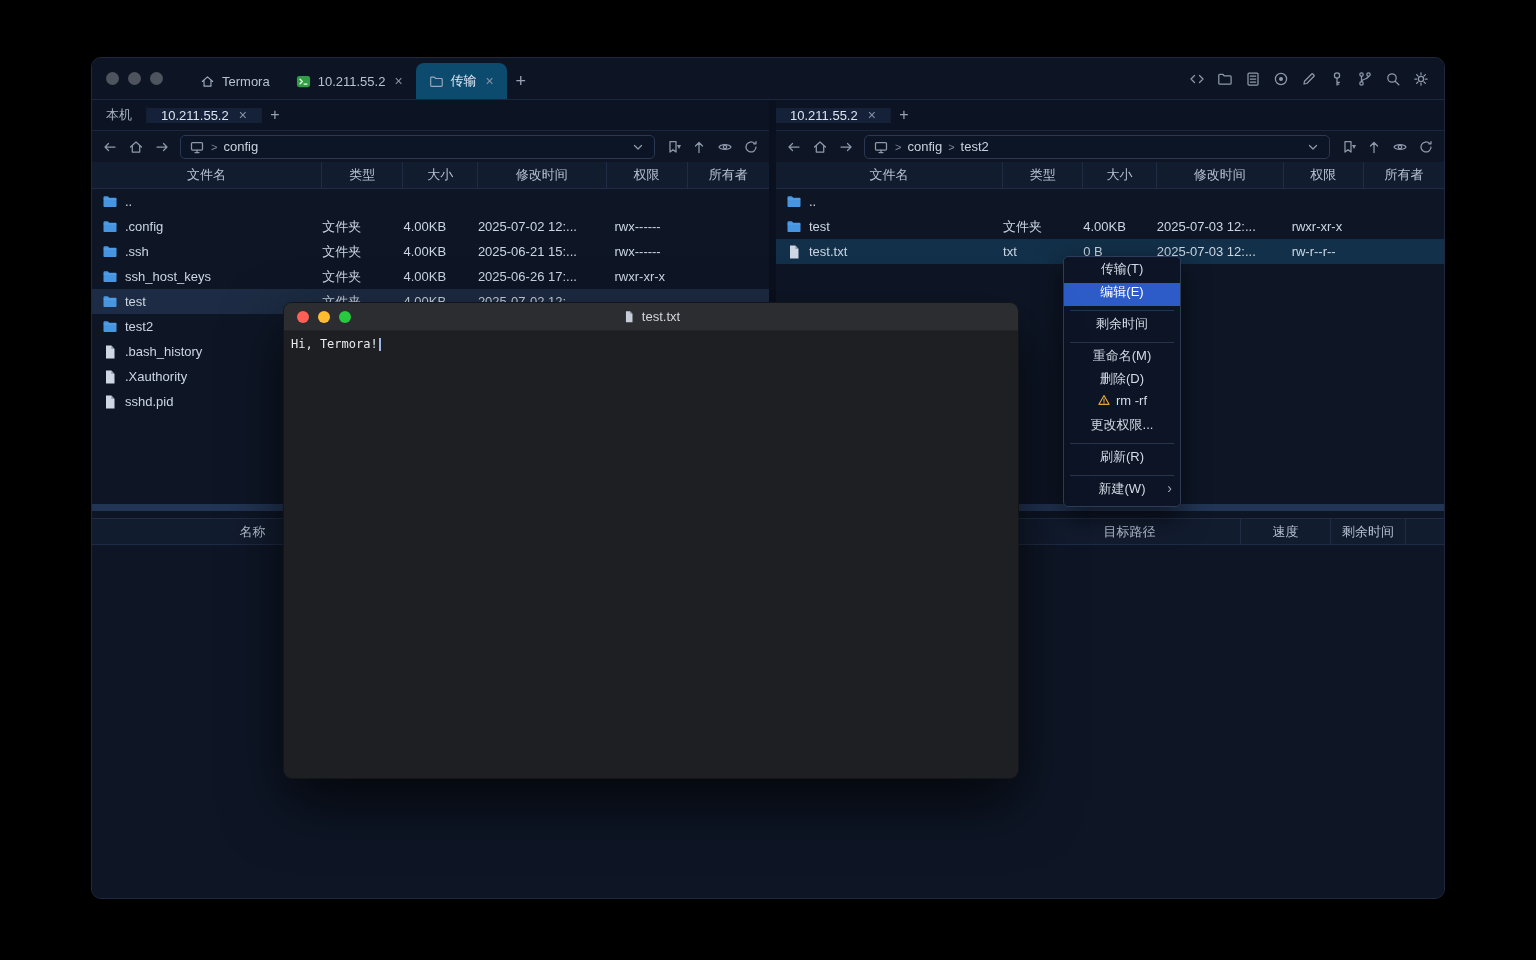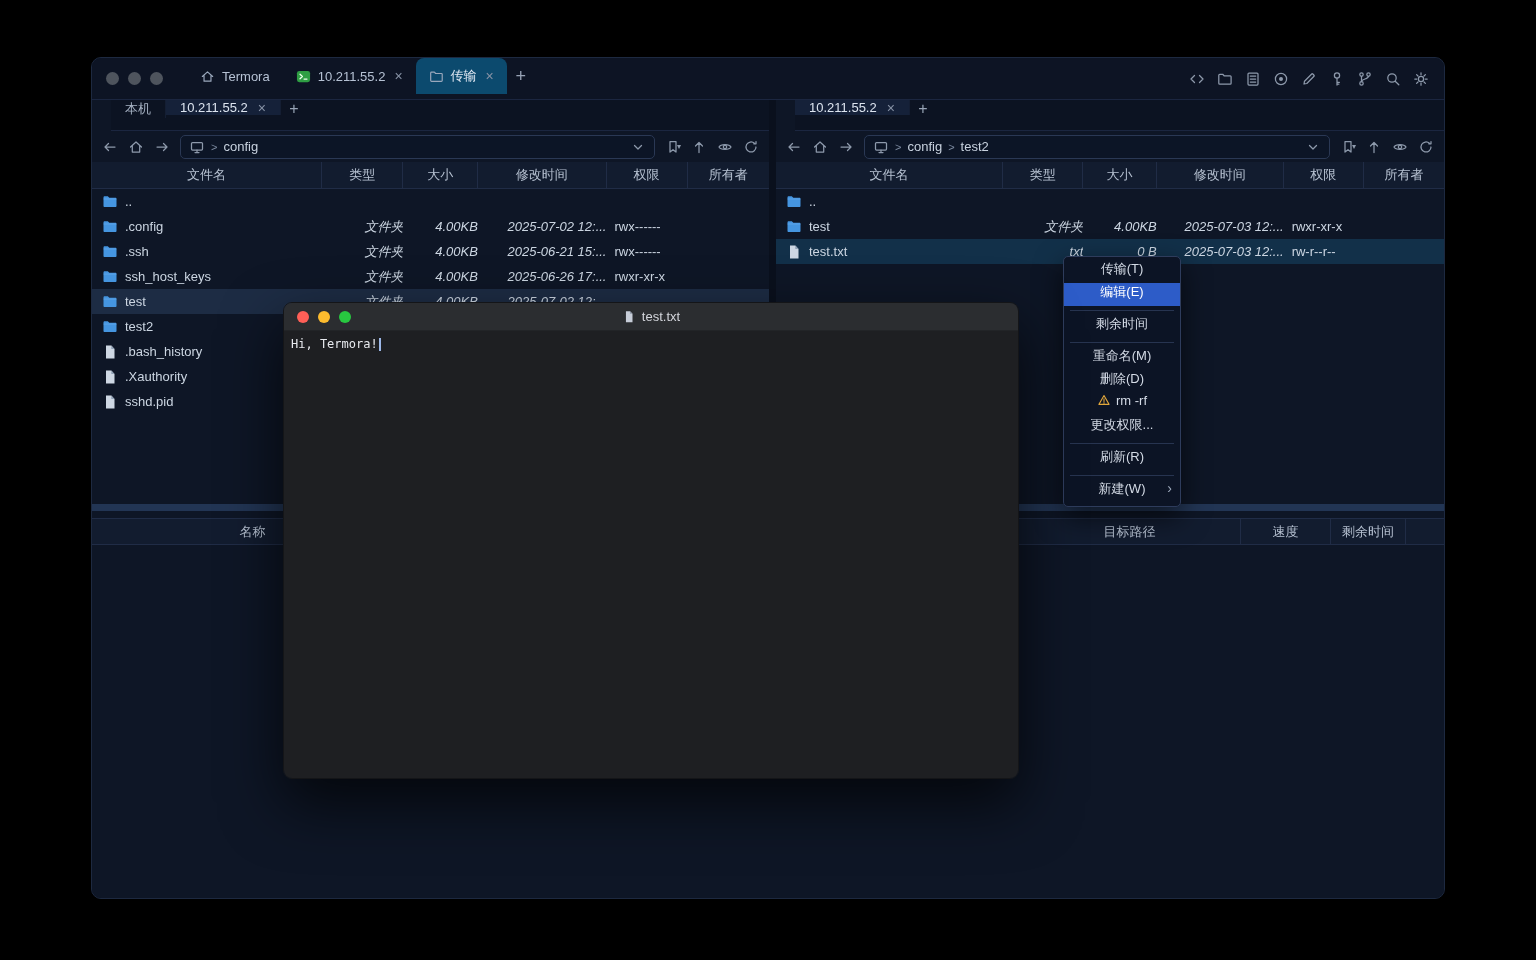--- a/index.html
+++ b/index.html
@@ -6,38 +6,38 @@
   html,body{width:1536px;height:960px;background:#000;overflow:hidden;
     font-family:"Liberation Sans","DejaVu Sans",sans-serif;}
   
   .app-window{position:absolute;left:91px;top:57px;width:1354px;height:842px;
     background:#0e1626;border:1px solid #1d2940;border-radius:10px;overflow:hidden;
     box-shadow:0 25px 70px rgba(0,0,0,.75);display:flex;flex-direction:column;}
   
   .titlebar{flex:0 0 42px;display:flex;align-items:stretch;background:#0d1424;border-bottom:1px solid #1b2640;}
   .traffic{display:flex;gap:9px;align-items:center;margin:0 24px 0 14px;}
   .traffic .dot{width:13px;height:13px;border-radius:50%;background:#4e545d;}
-  .main-tabs{display:flex;}
+  .main-tabs{display:flex;align-items:flex-end;}
   .mtab{height:36px;display:flex;align-items:center;gap:7px;padding:0 13px;font-size:13px;color:#b6c2d4;}
   .mtab.active{background:#0c4a6e;border-radius:8px 8px 0 0;color:#e3eaf4;}
   .tab-close{color:#8792a5;font-size:14px;margin-left:2px;line-height:1;}
   .add-tab{width:28px;height:36px;display:flex;align-items:center;justify-content:center;color:#97a3b5;font-size:18px;}
   .tbspacer{flex:1}
   .toolbar{display:flex;align-items:center;gap:12px;margin-right:15px;}
   .tbi{width:16px;height:16px;display:inline-flex;}
   .tbi svg,.pbi svg{width:100%;height:100%;stroke:#8d99ab;fill:none;stroke-width:1.25;stroke-linecap:round;stroke-linejoin:round;}
   .ticon{width:15px;height:15px;display:inline-flex;}
   .ticon svg{width:100%;height:100%;stroke:#9aa8bc;fill:none;stroke-width:1.25;stroke-linecap:round;stroke-linejoin:round;}
   
   .split{flex:0 0 404px;display:flex;min-height:0;}
   .pane{display:flex;flex-direction:column;background:#0e1626;min-width:0;}
   .pane.left{flex:0 0 677px}
   .pane.right{flex:1}
   .vdivider{flex:0 0 7px;background:#0a101d;}
-  .pane-tabs{flex:0 0 31px;display:flex;align-items:flex-start;background:#0c1322;border-bottom:1px solid #1b2640;margin-left:19px;}
+  .pane-tabs{flex:0 0 31px;display:flex;align-items:center;background:#0c1322;border-bottom:1px solid #1b2640;}
   .ptab{display:flex;align-items:center;gap:8px;padding:0 14px;font-size:13px;color:#a6b2c3;border-right:1px solid #141e33;}
   .ptab.active{background:#152139;color:#dce4ef;}
   .add-tab.small{height:auto;width:26px;font-size:16px;}
   
   .pathbar{flex:0 0 31px;display:flex;align-items:center;gap:10px;padding:0 10px;}
   .pbi{width:16px;height:16px;display:inline-flex;flex:0 0 auto;}
   .crumb-box{flex:1;height:24px;min-width:0;border:1px solid #2a3854;border-radius:5px;background:#0c1526;
     display:flex;align-items:center;gap:6px;padding:0 8px;font-size:13px;color:#c8d2df;}
   .crumb-sep{color:#7c8aa0;font-size:11px;}
   .crumb{white-space:nowrap;}
@@ -49,21 +49,21 @@
     background:#121c2f;border-bottom:1px solid #202c46;color:#b7c2d2;font-size:13px;}
   .fheader>div{display:flex;align-items:center;justify-content:center;border-right:1px solid #202c46;cursor:default;}
   .fheader>div:last-child{border-right:none}
   .frows{flex:1;overflow:hidden;}
   .frow{display:grid;grid-template-columns:34% 12% 11% 19% 12% 1fr;height:25px;align-items:center;
     color:#ccd6e2;font-size:13px;white-space:nowrap;}
   .frow.sel{background:#1d2c44;}
   .frow.sel-active{background:#123049;}
   .fc{overflow:hidden;text-overflow:ellipsis;}
   .fc.name{display:flex;align-items:center;gap:7px;padding-left:10px;}
-  .fc.ctr{text-align:right;font-style:italic;}
+  .fc.ctr{text-align:left;}
   .fc.lft{padding-left:8px;}
   .fi{width:16px;height:16px;flex:0 0 auto;}
   
   .hsplitter{flex:0 0 7px;background:#223554;}
   .transfer{flex:1;background:#0e1626;display:flex;flex-direction:column;}
   .transfer-header{margin-top:7px;flex:0 0 27px;display:flex;align-items:stretch;background:#121c2f;
     border-top:1px solid #202c46;border-bottom:1px solid #202c46;color:#b7c2d2;font-size:13px;}
   .tcol{display:flex;align-items:center;justify-content:center;border-right:1px solid #202c46;}
   .tcol.name{flex:0 0 322px;}
   .tcol.filler{flex:1;border-right:1px solid #202c46;}

